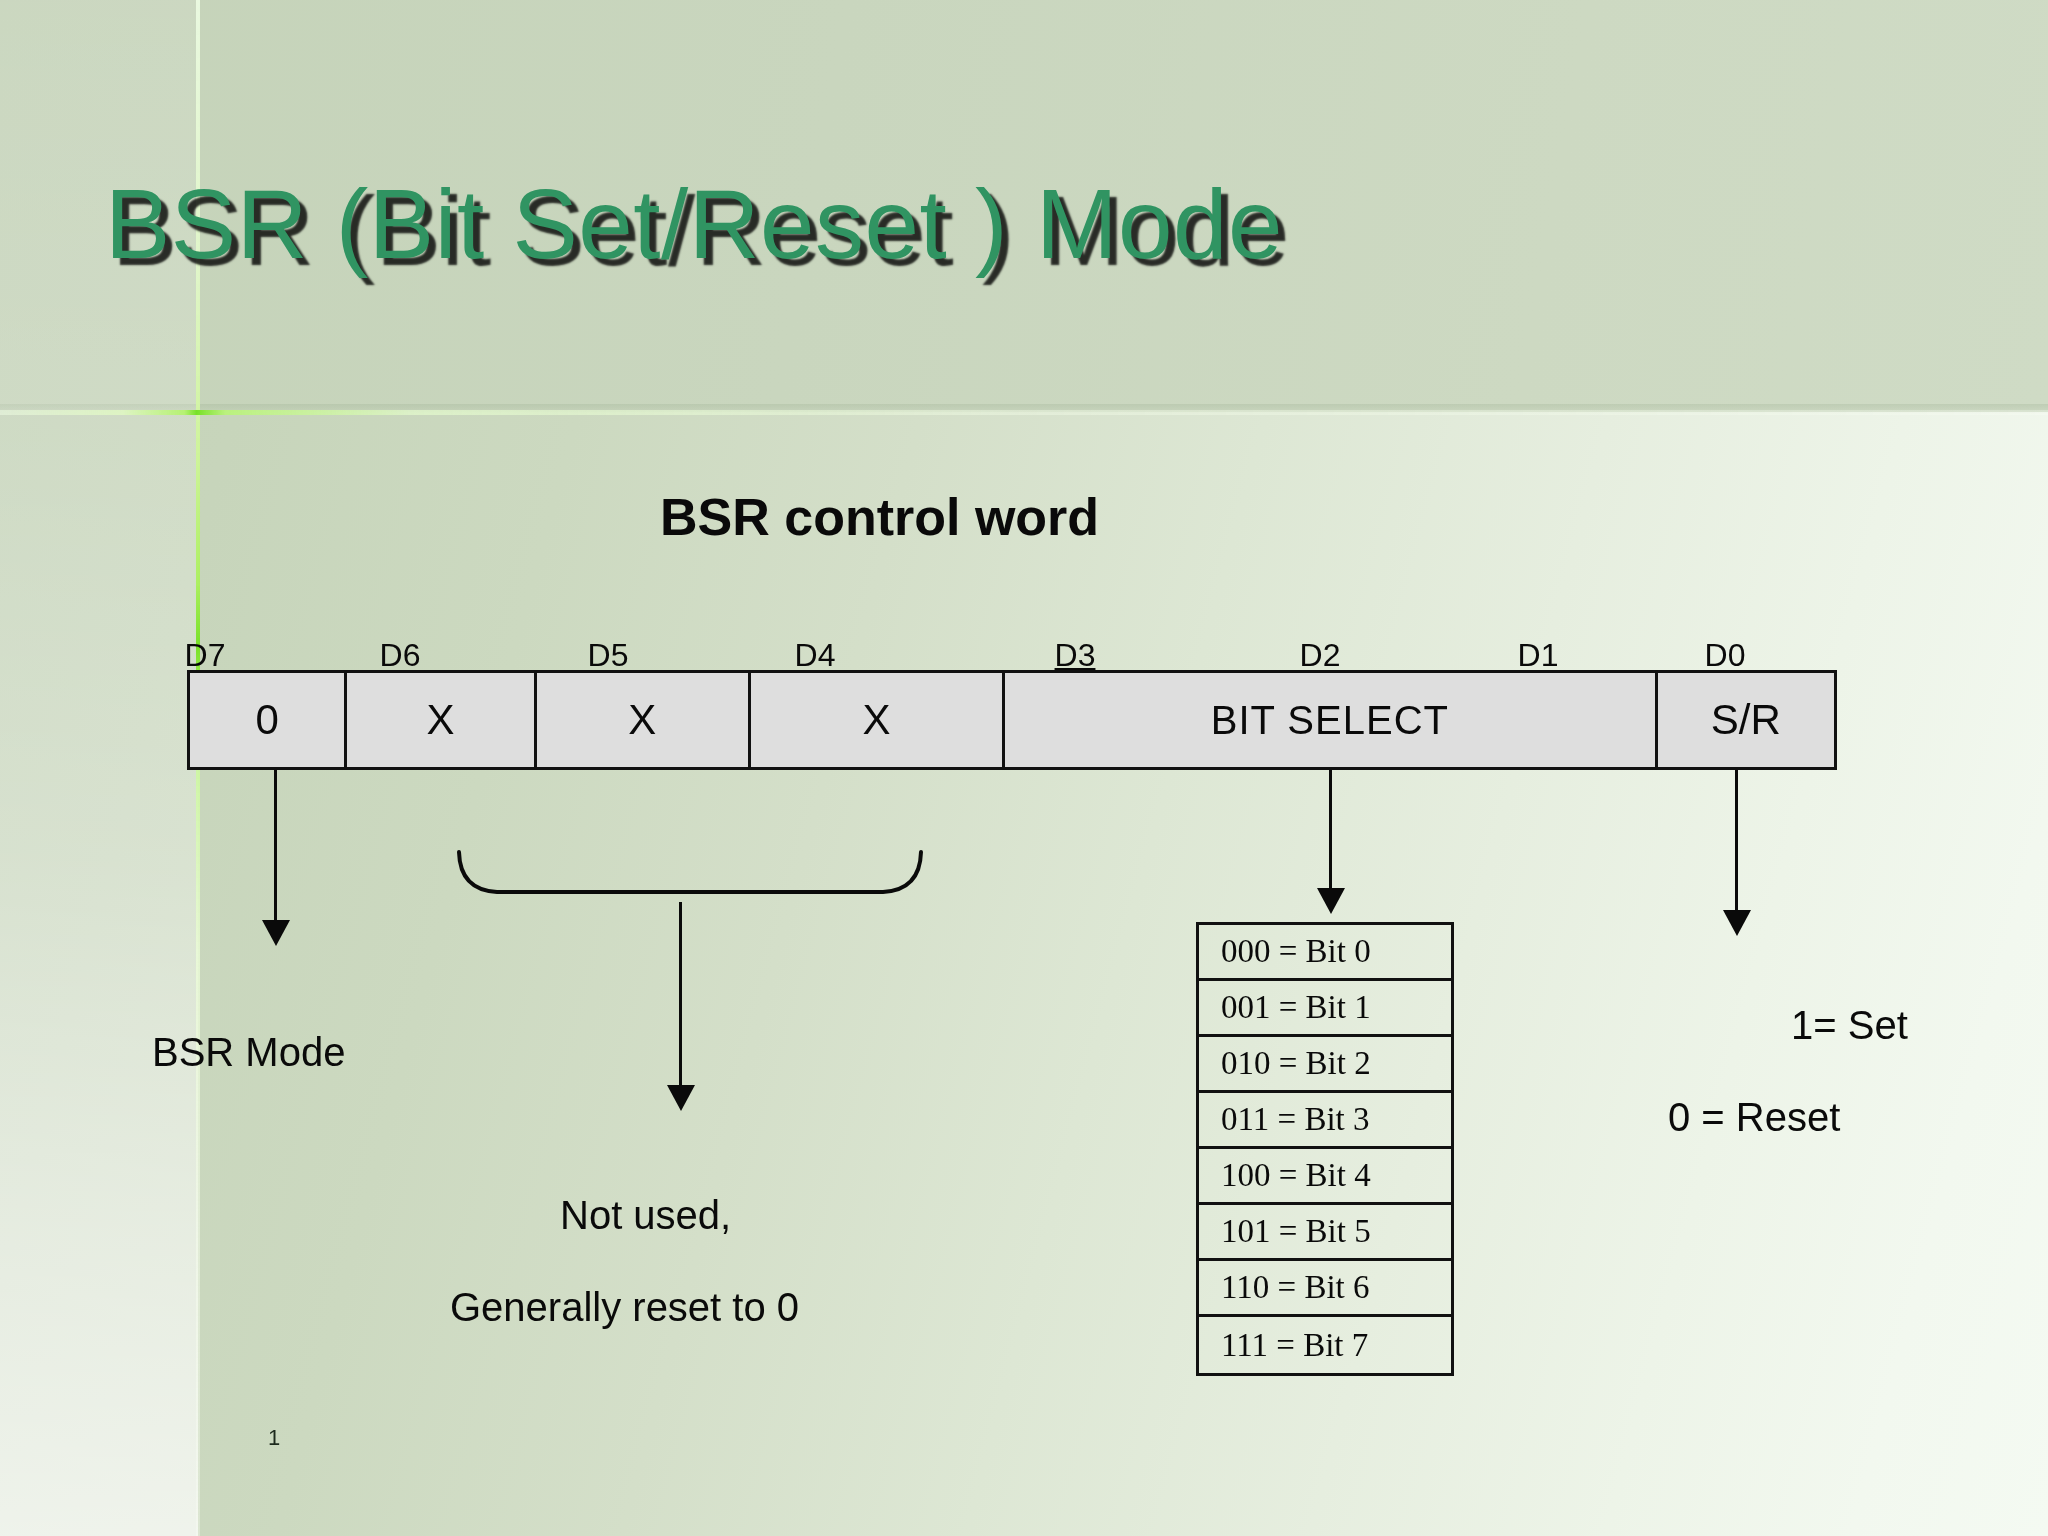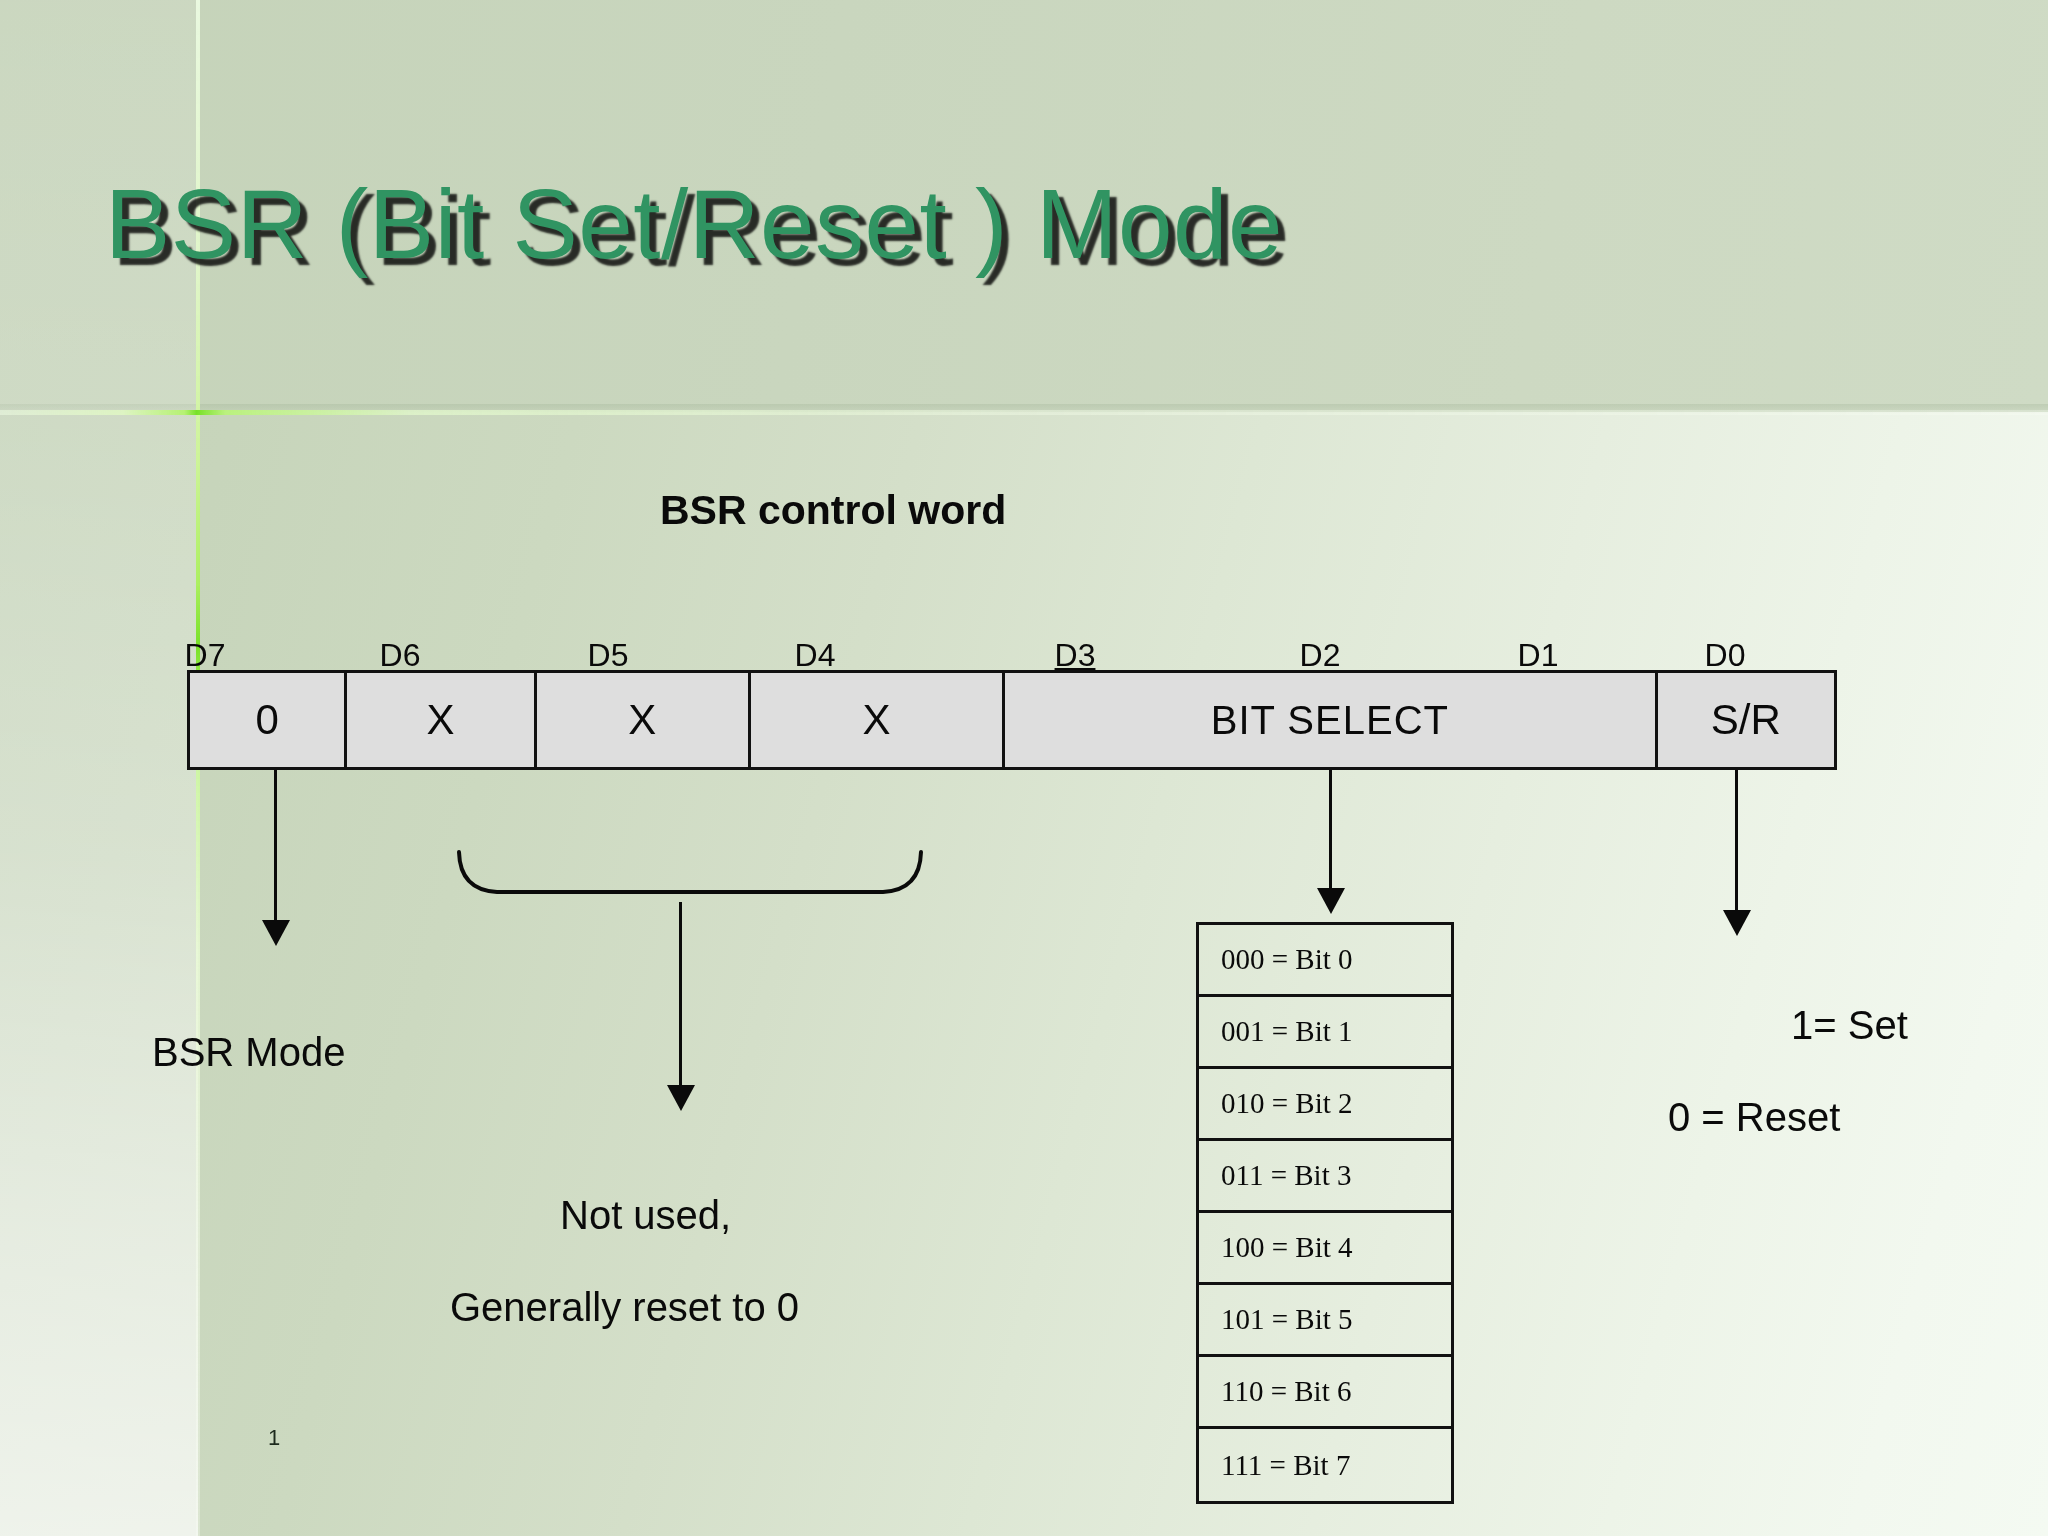--- a/index.html
+++ b/index.html
@@ -116,21 +116,21 @@
     letter-spacing: 0.5px;
     white-space: nowrap;
     text-shadow: 7px 7px 2px rgba(0,0,0,0.80);
   }
 
   
   .cw-heading {
     position: absolute;
     left: 660px;
     top: 487px;
-    font-size: 41px;
+    font-size: 52px;
     font-weight: bold;
     color: #0a0a0a;
     white-space: nowrap;
   }
 
   
   .bit-label {
     position: absolute;
     top: 637px;
     font-size: 32px;
@@ -196,28 +196,28 @@
   .bitsel-table {
     position: absolute;
     left: 1196px;
     top: 922px;
     width: 258px;
     border: 3px solid #111;
     box-sizing: border-box;
     background: transparent;
   }
   .bitsel-row {
-    height: 72px;
+    height: 56px;
     border-bottom: 3px solid #111;
     box-sizing: border-box;
     display: flex;
     align-items: center;
     padding-left: 22px;
     font-family: "Liberation Serif", serif;
-    font-size: 29px;
+    font-size: 33px;
     color: #0a0a0a;
   }
   .bitsel-row:last-child { border-bottom: none; }
 
   
   .slide-number {
     position: absolute;
     left: 268px;
     top: 1425px;
     font-size: 22px;

